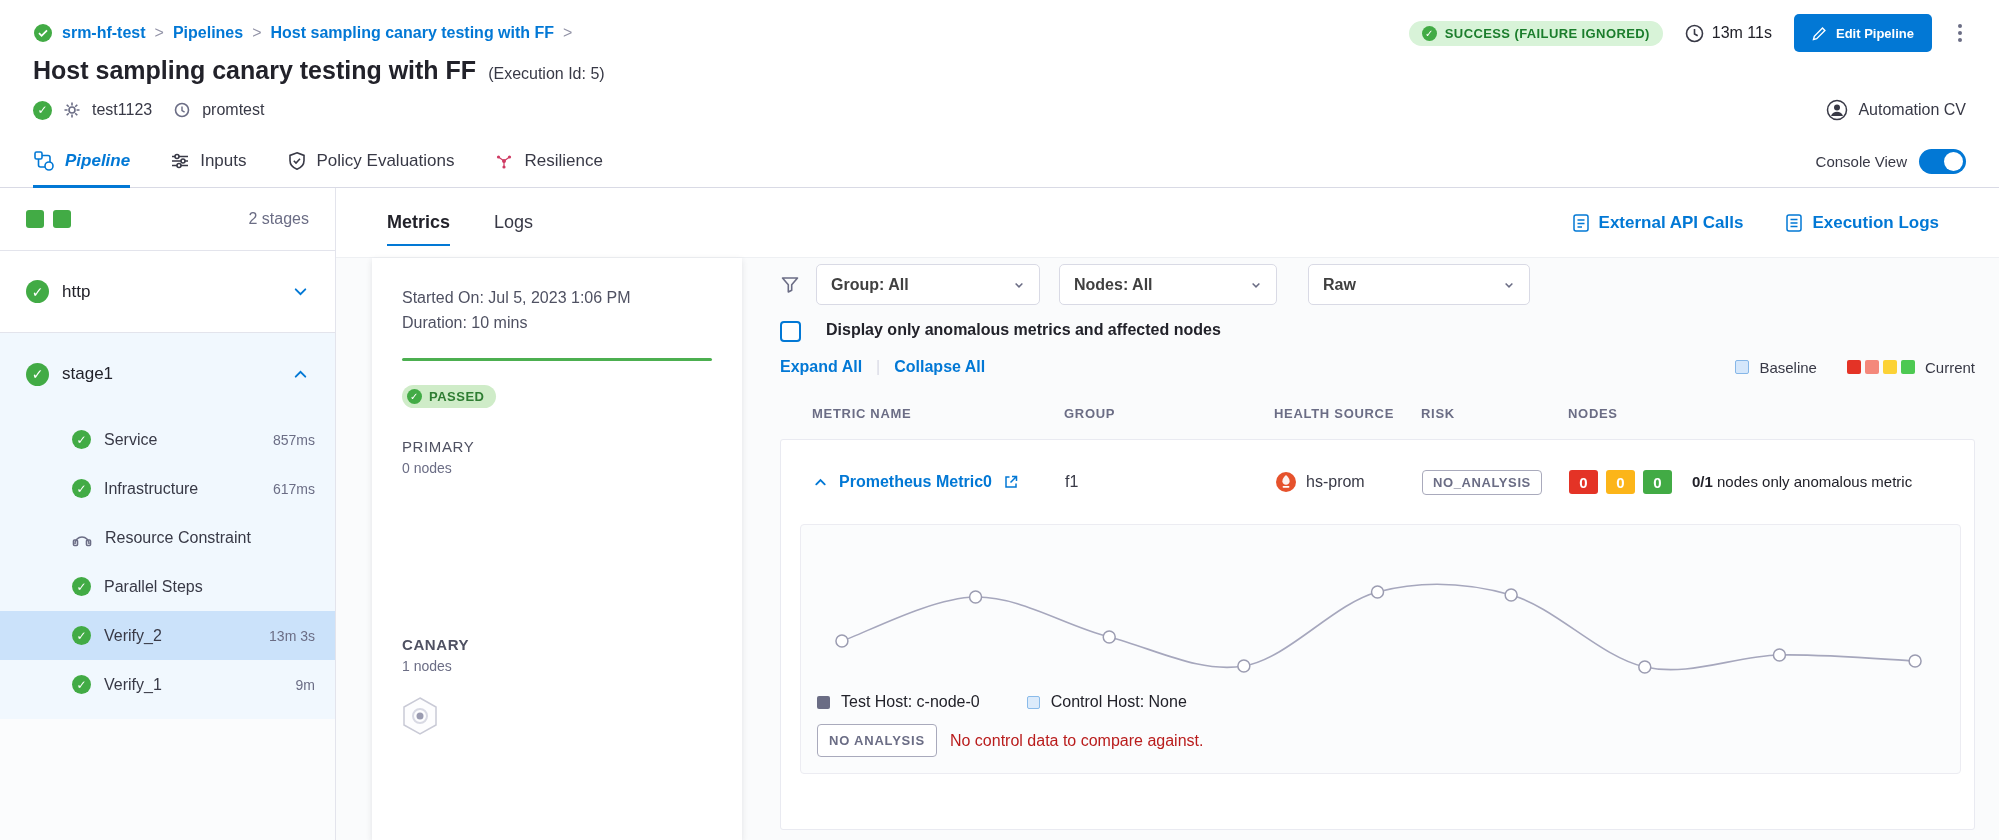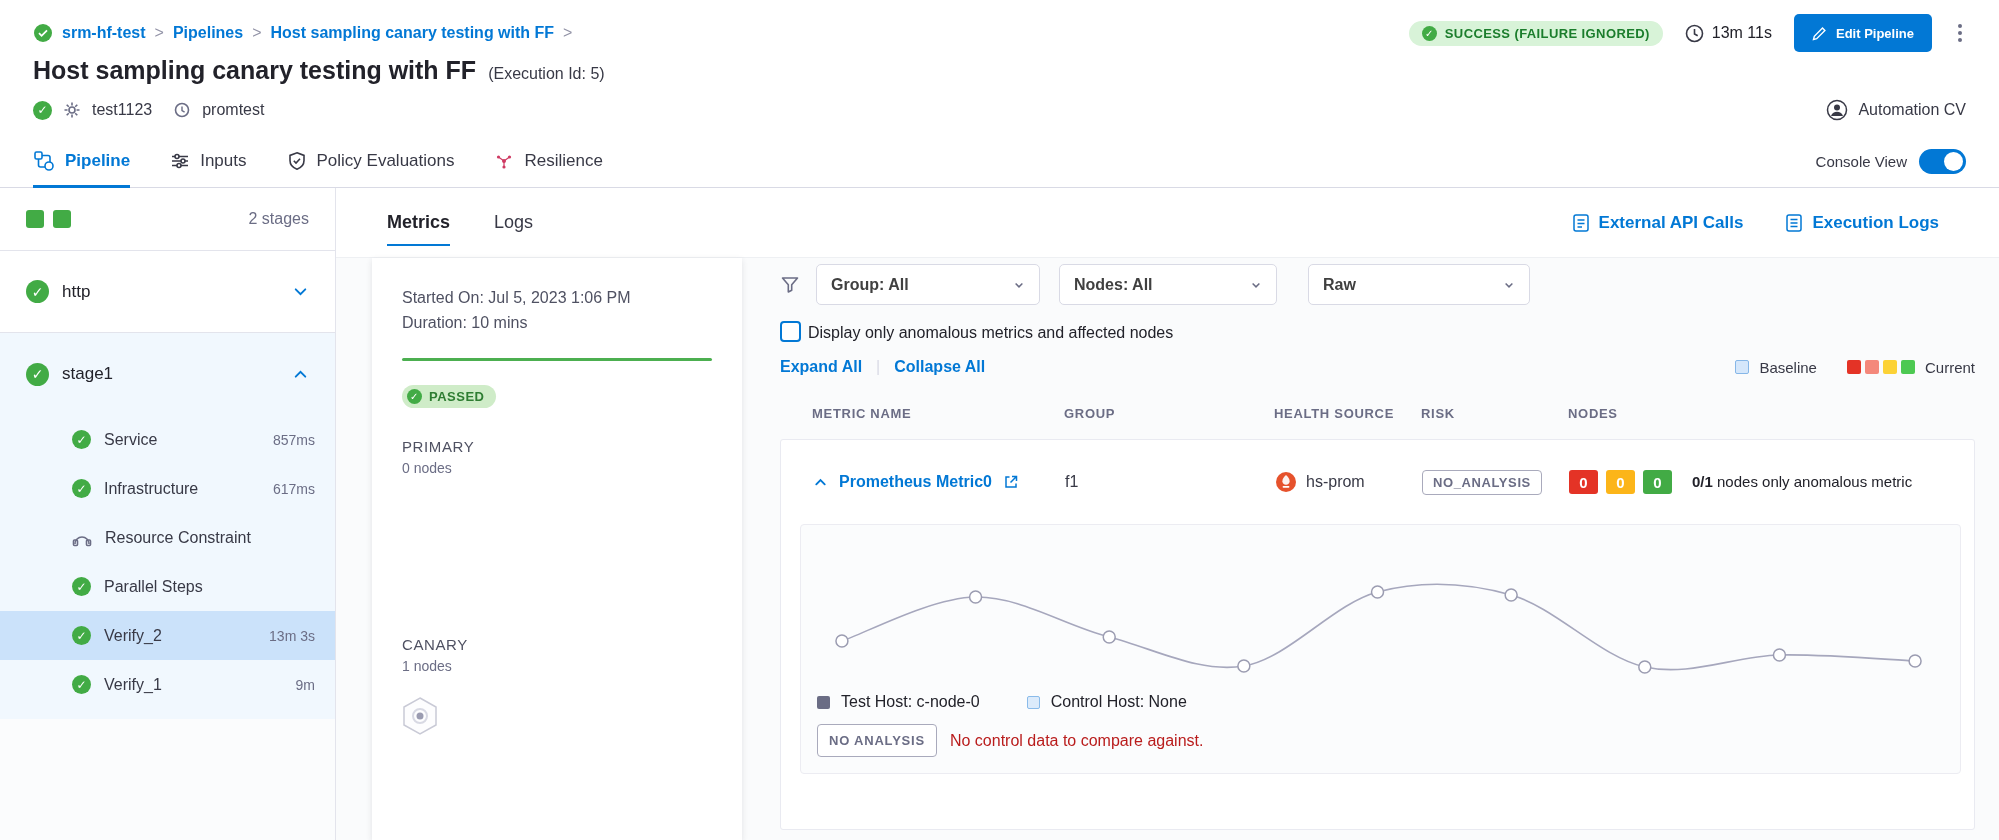--- a/index.html
+++ b/index.html
@@ -33,21 +33,21 @@
   .ck{display:inline-flex;align-items:center;justify-content:center;border-radius:50%;
      background:#42ab45;color:#fff;font-weight:bold;flex-shrink:0;}
   .c14{width:15px;height:15px;font-size:10px;}
   .c18{width:19px;height:19px;font-size:12px;}
   .c22{width:23px;height:23px;font-size:14px;}
 
   
   .tabbar{display:flex;align-items:center;padding:0 33px;border-bottom:1px solid #d9dae5;height:53px;background:#fff;}
   .tab{display:flex;align-items:center;gap:10px;height:100%;margin-right:40px;font-size:17px;color:#383946;
      position:relative;cursor:pointer;}
-  .tab.active{color:#0278d5;font-weight:bold;}
+  .tab.active{color:#0278d5;font-weight:bold;font-style:italic;}
   .tab.active::after{content:'';position:absolute;left:0;right:0;bottom:-1px;height:3px;background:#0278d5;}
   .console-view{margin-left:auto;display:flex;align-items:center;gap:12px;font-size:15px;color:#383946;}
   .toggle{width:47px;height:25px;border-radius:13px;background:#0278d5;position:relative;cursor:pointer;flex-shrink:0;}
   .toggle::after{content:'';position:absolute;right:3px;top:3px;width:19px;height:19px;background:#fff;border-radius:50%;}
 
   
   .content{flex:1;display:flex;min-height:0;}
   .sidebar{width:336px;border-right:1px solid #e3e4ec;background:#fbfcfd;display:flex;flex-direction:column;flex-shrink:0;}
   .sidebar-summary{height:63px;display:flex;align-items:center;padding:0 26px;border-bottom:1px solid #e3e4ec;background:#fff;}
   .sq{width:18px;height:18px;background:#42ab45;border-radius:3px;margin-right:9px;}
@@ -73,30 +73,30 @@
 
   .metrics-body{flex:1;display:flex;min-height:0;}
   .summary-card{width:370px;margin-left:36px;background:#fff;box-shadow:0 2px 6px rgba(40,41,61,.12);
      padding:28px 30px;flex-shrink:0;}
   .summary-line{font-size:16px;color:#4f5162;line-height:1.55;}
   .progress-bar{margin-top:22px;height:3px;background:#4caf50;border-radius:2px;}
   .passed-pill{display:inline-flex;align-items:center;gap:7px;margin-top:24px;background:#cfecc8;color:#2e7d32;
      font-size:13px;font-weight:bold;letter-spacing:.5px;padding:4px 11px 4px 5px;border-radius:13px;}
   .node-group-label{margin-top:30px;font-size:15px;letter-spacing:.6px;color:#4f5162;}
   .node-group-count{margin-top:5px;font-size:14px;color:#6b6d85;}
-  .canary-spacer{margin-top:160px;}
+  .canary-spacer{margin-top:160px;font-weight:bold;}
   .hex-wrap{margin-top:22px;}
 
   .right-content{flex:1;padding:6px 24px 0 38px;min-width:0;}
   .filter-row{display:flex;align-items:center;}
   .funnel{margin-right:16px;display:inline-flex;cursor:pointer;}
   .dropdown{height:41px;border:1px solid #d9dae5;border-radius:5px;background:#fff;display:flex;align-items:center;
      justify-content:space-between;padding:0 14px;font-size:16px;color:#404040;font-weight:bold;cursor:pointer;margin-right:19px;}
   .dd-group{width:224px;} .dd-nodes{width:218px;} .dd-hs{width:220px;} .dd-view{width:222px;margin-left:12px;}
-  .checkbox-row{display:flex;align-items:flex-end;gap:7px;margin-top:16px;}
+  .checkbox-row{display:flex;align-items:flex-start;gap:25px;margin-top:16px;font-weight:bold;}
   .checkbox{width:21px;height:21px;border:2px solid #0278d5;border-radius:4px;background:#fff;cursor:pointer;flex-shrink:0;}
   .checkbox-label{font-size:16px;color:#22222a;}
   .expand-row{display:flex;align-items:center;margin-top:16px;}
   .blue-link{color:#0278d5;font-size:16px;font-weight:bold;cursor:pointer;}
   .link-divider{color:#d9dae5;margin:0 14px;font-size:16px;}
   .legend{margin-left:auto;display:flex;align-items:center;gap:10px;font-size:15px;color:#383946;}
   .lg-sq{width:14px;height:14px;border-radius:2px;flex-shrink:0;}
   .lg-baseline{background:#d5e7fb;border:1px solid #86b7e8;}
   .lg-red{background:#e43326;} .lg-salmon{background:#f4887b;} .lg-yellow{background:#fcd236;} .lg-green{background:#4dc952;}
   .cur-squares{display:flex;gap:4px;margin-left:20px;}

